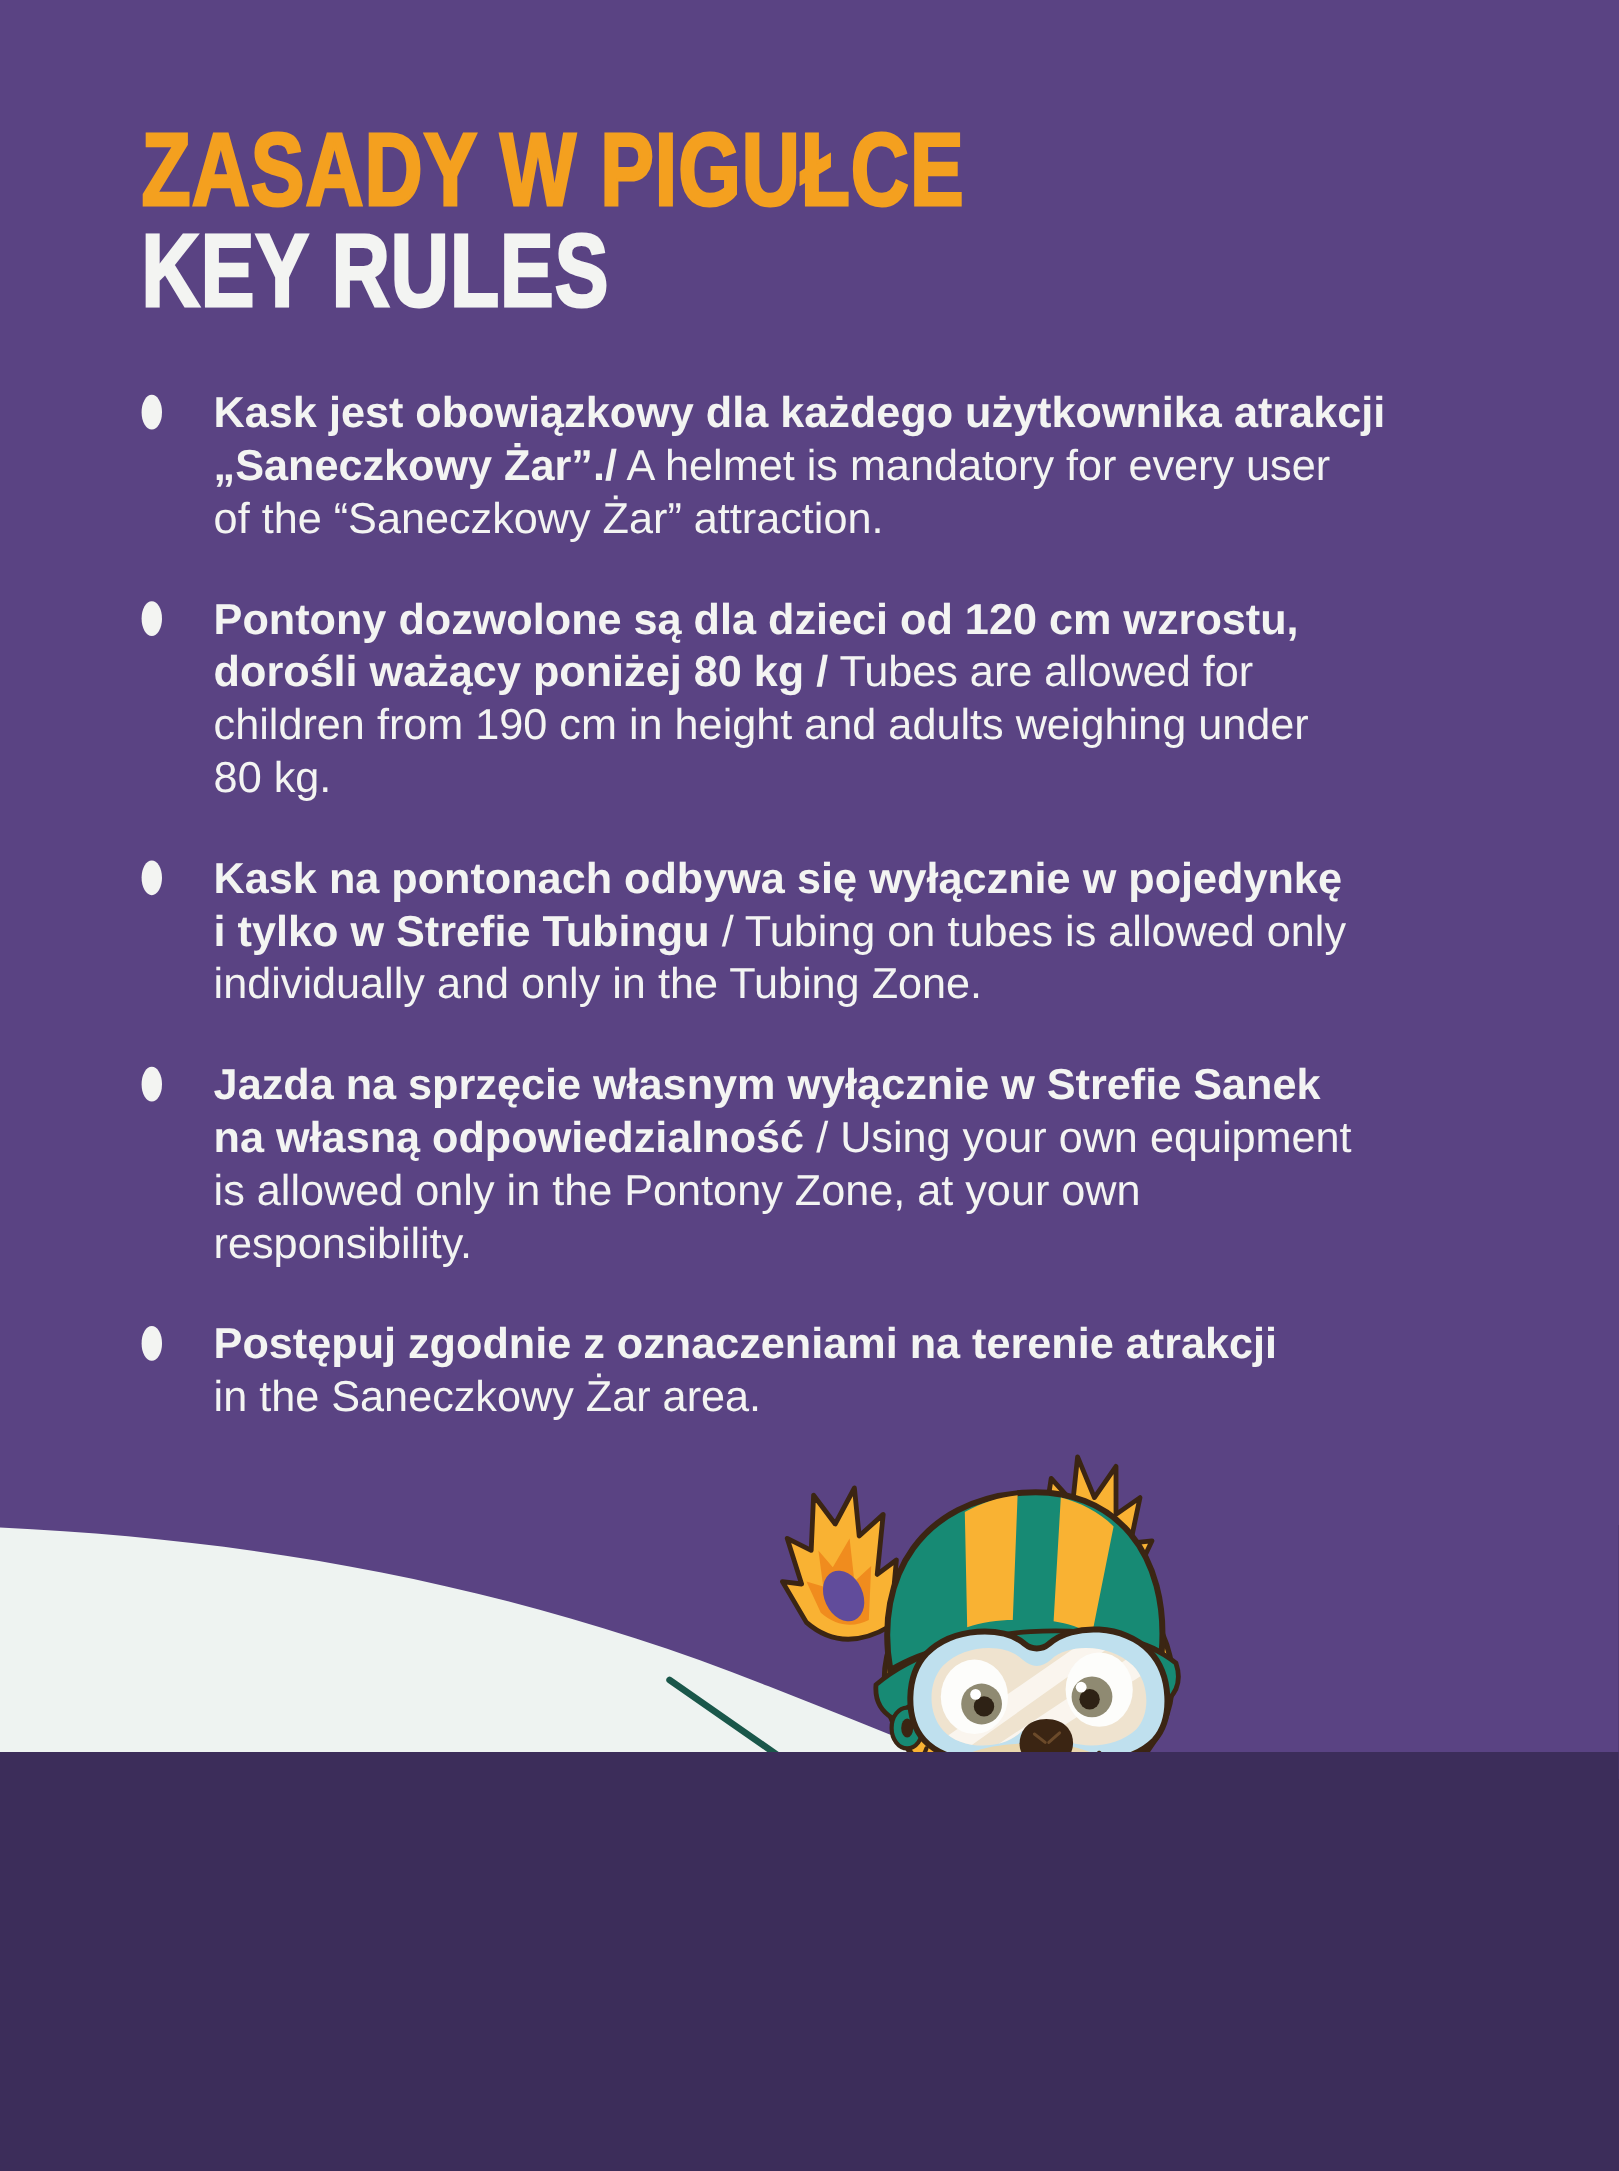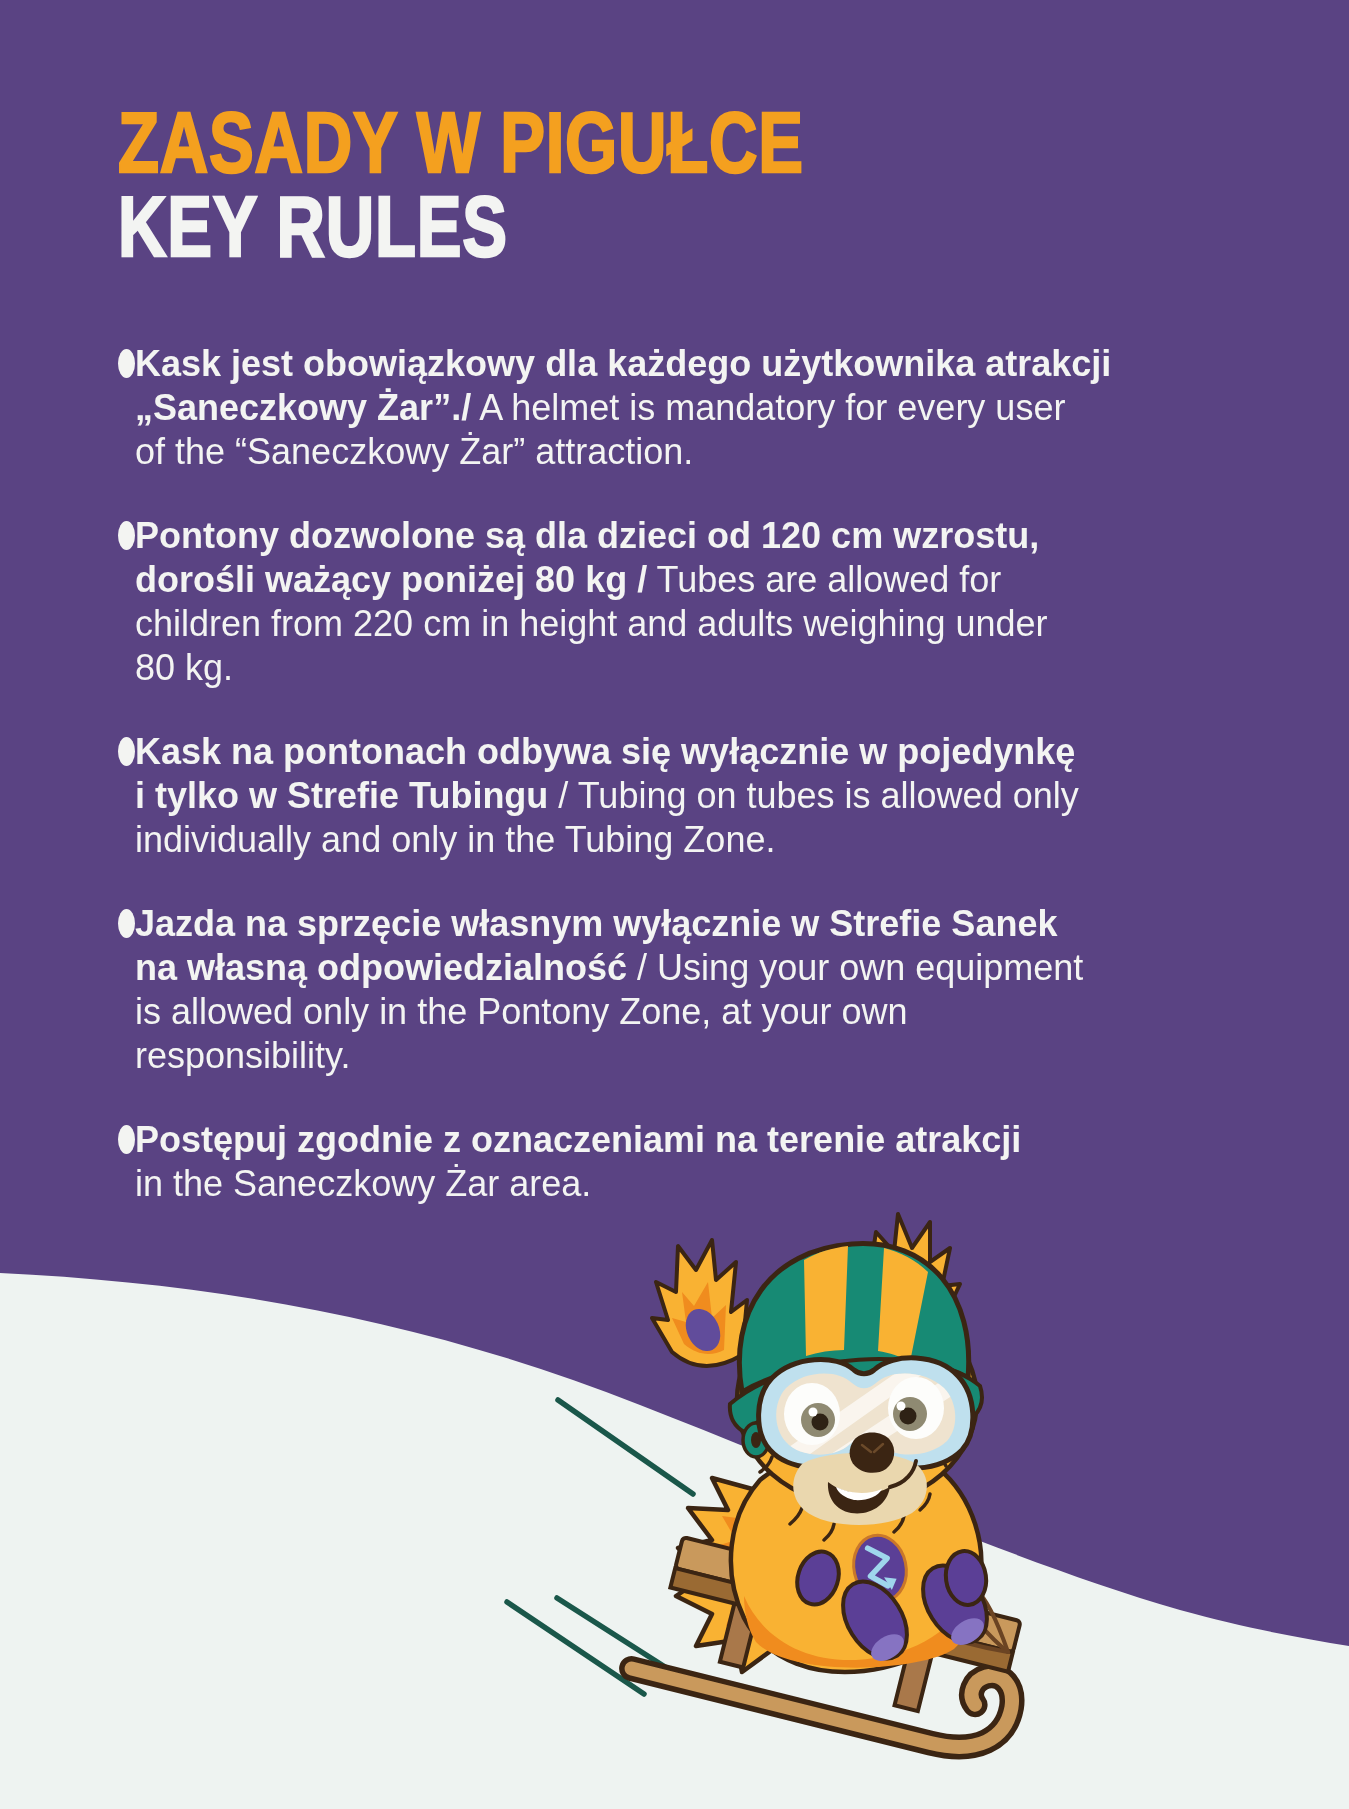--- a/index.html
+++ b/index.html
@@ -2,35 +2,35 @@
 <html style="--purple: #5a4383; --snow: #eef3f1; --orange: #f4a01f; --white: #f3f4f2; --green: #1a574a;"><head>
 <meta charset="utf-8">
 <style>
   :root{
     --purple:#5a4383; --snow:#eef3f1; --orange:#f4a01f; --white:#f3f4f2;
     --green:#1a574a;
   }
   html,body{margin:0;padding:0;}
   body{background:#3c2d5a; font-family:"Liberation Sans","DejaVu Sans",sans-serif;}
   .poster{
-    position:relative; width:1349px; height:1809px; overflow:hidden;
+    position:relative; width:1349px; height:1460px; overflow:hidden;
     background:var(--purple); margin:0 auto;
   }
   .scene{position:absolute; inset:0; z-index:1; display:block;}
   .content{position:absolute; inset:0; z-index:2;}
   .title{position:absolute; left:118px; top:100px;}
   .title-line{
     font-size:86px; line-height:84px; font-weight:700; letter-spacing:1px;
     transform:scaleX(0.78); transform-origin:left center; white-space:nowrap;
     -webkit-text-stroke:2.5px currentColor;
   }
   .title-pl{color:var(--orange);}
   .title-en{color:var(--white);}
   .rules{position:absolute; left:118px; top:322px; width:1180px;}
-  .rule{display:flex; margin-bottom:40px;margin-top:20px;}
+  .rule{display:flex; gap:43px; margin-bottom:40px;}
   .dot{
     flex:0 0 auto; width:17px; height:29px; margin-top:7px;
     border-radius:50%; background:var(--white);
   }
   .rule-text{font-size:36px; line-height:44px; color:var(--white);}
   .rule-line{display:block;}
   .seg-b{font-weight:700;}
   .seg-r{font-weight:400;}
 </style>
 </head>
@@ -187,21 +187,21 @@
             <span class="rule-line"><span class="seg-b">Kask jest obowiązkowy dla każdego użytkownika atrakcji</span></span>
             <span class="rule-line"><span class="seg-b">„Saneczkowy Żar”./</span><span class="seg-r"> A helmet is mandatory for every user</span></span>
             <span class="rule-line"><span class="seg-r">of the “Saneczkowy Żar” attraction.</span></span>
           </div>
         </div>
         <div class="rule">
           <span class="dot"></span>
           <div class="rule-text">
             <span class="rule-line"><span class="seg-b">Pontony dozwolone są dla dzieci od 120 cm wzrostu,</span></span>
             <span class="rule-line"><span class="seg-b">dorośli ważący poniżej 80 kg /</span><span class="seg-r"> Tubes are allowed for</span></span>
-            <span class="rule-line"><span class="seg-r">children from 220 cm in height and adults weighing under</span></span>
+            <span class="rule-line"><span class="seg-r">children from 190 cm in height and adults weighing under</span></span>
             <span class="rule-line"><span class="seg-r">80 kg.</span></span>
           </div>
         </div>
         <div class="rule">
           <span class="dot"></span>
           <div class="rule-text">
             <span class="rule-line"><span class="seg-b">Kask na pontonach odbywa się wyłącznie w pojedynkę</span></span>
             <span class="rule-line"><span class="seg-b">i tylko w Strefie Tubingu</span><span class="seg-r"> / Tubing on tubes is allowed only</span></span>
             <span class="rule-line"><span class="seg-r">individually and only in the Tubing Zone.</span></span>
           </div>

